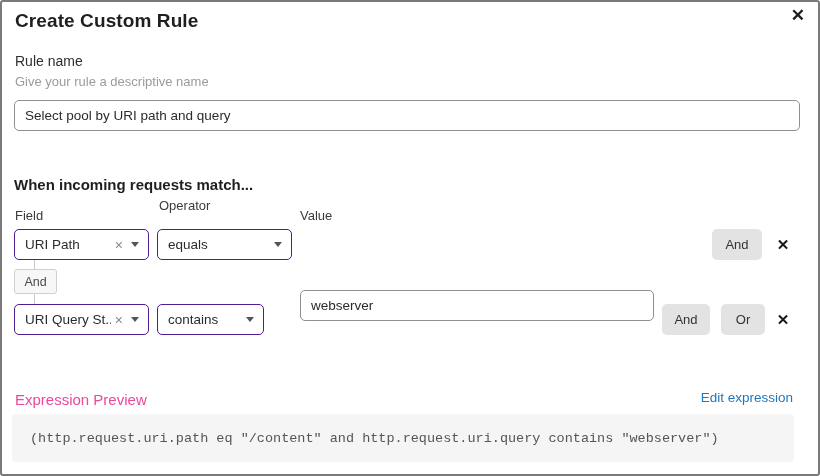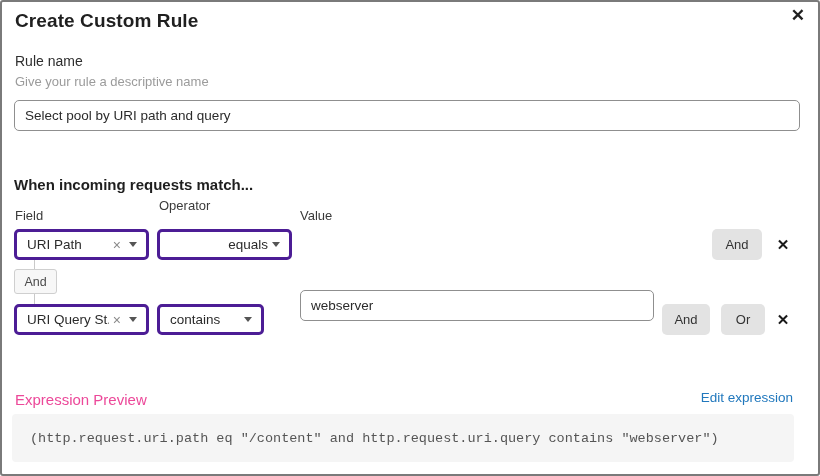--- a/index.html
+++ b/index.html
@@ -38,21 +38,21 @@
     background:#fff;
     outline:none;
   }
   .section-heading{
     font-size:15px;font-weight:700;color:#1f1f1f;
   }
   .col-label{font-size:13px;color:#3a3a3a;}
   .select{
     box-sizing:border-box;
     height:31px;
-    border:3px solid #4c1d95;border-radius:5px;
+    border:1px solid #4c1d95;border-radius:5px;
     background:#fff;
     display:flex;align-items:center;
     padding:0 9px 0 10px;
     font-size:13.5px;color:#2b2b2b;
     cursor:pointer;
   }
   .select .sel-text{
     flex:1;white-space:nowrap;overflow:hidden;text-overflow:clip;
     margin-right:4px;
   }
@@ -124,21 +124,21 @@
 
   <div class="abs col-label" style="left:13px;top:206px;">Field</div>
   <div class="abs col-label" style="left:157px;top:196px;">Operator</div>
   <div class="abs col-label" style="left:298px;top:206px;">Value</div>
 
   <div class="abs select" style="left:12px;top:227px;width:135px;">
     <span class="sel-text">URI Path</span>
     <span class="clear-x">×</span>
     <span class="caret"></span>
   </div>
-  <div class="abs select" style="left:155px;top:227px;width:135px;text-align:right;">
+  <div class="abs select" style="left:155px;top:227px;width:135px;">
     <span class="sel-text">equals</span>
     <span class="caret"></span>
   </div>
   <button class="abs gray-btn" style="left:710px;top:227px;width:50px;">And</button>
   <div class="abs row-delete" style="left:771px;top:227px;">✕</div>
 
   <div class="abs connector-line" style="left:32px;top:258px;height:10px;"></div>
   <div class="abs connector-badge" style="left:12px;top:267px;">And</div>
   <div class="abs connector-line" style="left:32px;top:292px;height:10px;"></div>
 

